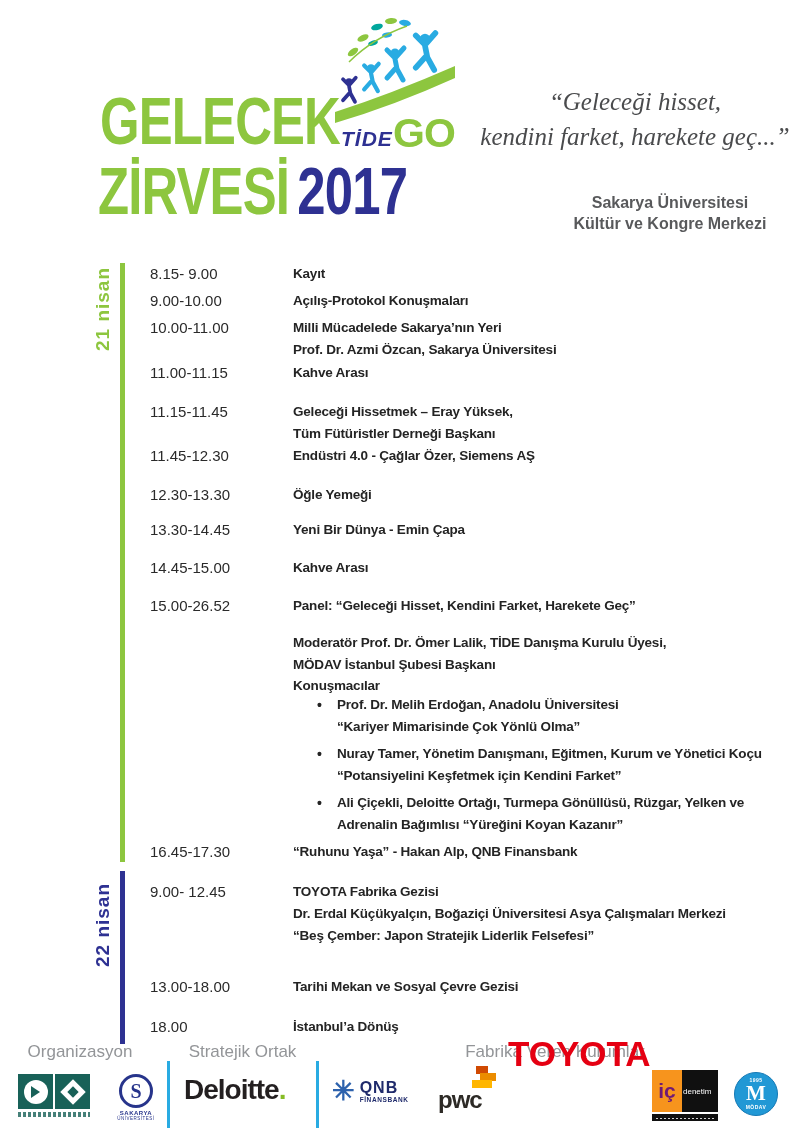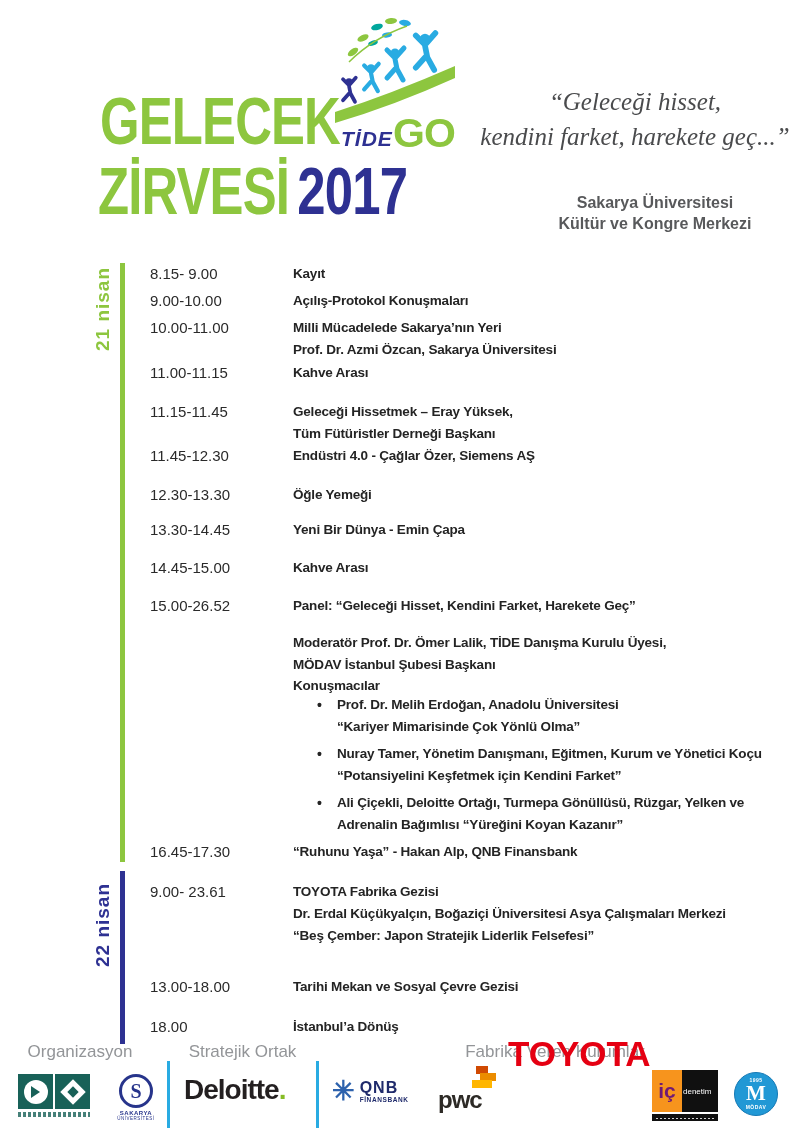--- a/index.html
+++ b/index.html
@@ -20,21 +20,21 @@
   .t2{left:98px;top:158px;}
   .t2 .year{color:var(--navy);margin-left:10px;}
 
   .logo{position:absolute;left:333px;top:10px;width:124px;height:152px;}
   .logo svg{position:absolute;left:0;top:0;}
   .logo .lt{position:absolute;left:8px;top:117px;font-size:21px;font-weight:bold;color:var(--navy);letter-spacing:1px;font-style:italic;}
   .logo .lg{position:absolute;left:60px;top:100px;font-size:41px;font-weight:bold;color:var(--green);letter-spacing:-1px;}
 
   .quote{position:absolute;left:470px;top:84px;width:330px;text-align:center;
     font-family:"Liberation Serif",serif;font-style:italic;font-size:25px;line-height:35px;color:var(--gray_quote);}
-  .venue{position:absolute;left:525px;top:192px;width:260px;text-align:center;
+  .venue{position:absolute;left:540px;top:192px;width:260px;text-align:center;
     font-weight:bold;font-size:16px;line-height:21px;color:var(--gray_venue);}
 
   
   .tbar{position:absolute;left:120px;width:5px;}
   #bar0{top:263px;height:599px;background:var(--green);}
   #bar1{top:871px;height:173px;background:var(--navy);}
   .day-label{position:absolute;left:92px;width:26px;writing-mode:vertical-rl;transform:rotate(180deg);
     font-weight:bold;font-size:19px;letter-spacing:1px;white-space:nowrap;}
   #day0-label{top:263px;height:88px;color:var(--green);}
   #day1-label{top:871px;height:96px;color:var(--navy);}
@@ -259,21 +259,21 @@
           <div class="sline">Adrenalin Bağımlısı  “Yüreğini Koyan Kazanır”</div>
         </div>
       </div>
       <div class="srow" style="top: 841px;">
         <div class="stime">16.45-17.30</div>
         <div class="scontent">
           <div class="sline">“Ruhunu Yaşa” - Hakan Alp, QNB Finansbank</div>
         </div>
       </div>
       <div class="srow" style="top: 881px;">
-        <div class="stime">9.00- 23.61</div>
+        <div class="stime">9.00- 12.45</div>
         <div class="scontent">
           <div class="sline">TOYOTA Fabrika Gezisi</div>
           <div class="sline">Dr. Erdal Küçükyalçın, Boğaziçi Üniversitesi Asya Çalışmaları Merkezi</div>
           <div class="sline">“Beş Çember: Japon Stratejik Liderlik Felsefesi”</div>
         </div>
       </div>
       <div class="srow" style="top: 976px;">
         <div class="stime">13.00-18.00</div>
         <div class="scontent">
           <div class="sline">Tarihi Mekan ve Sosyal Çevre Gezisi</div>

